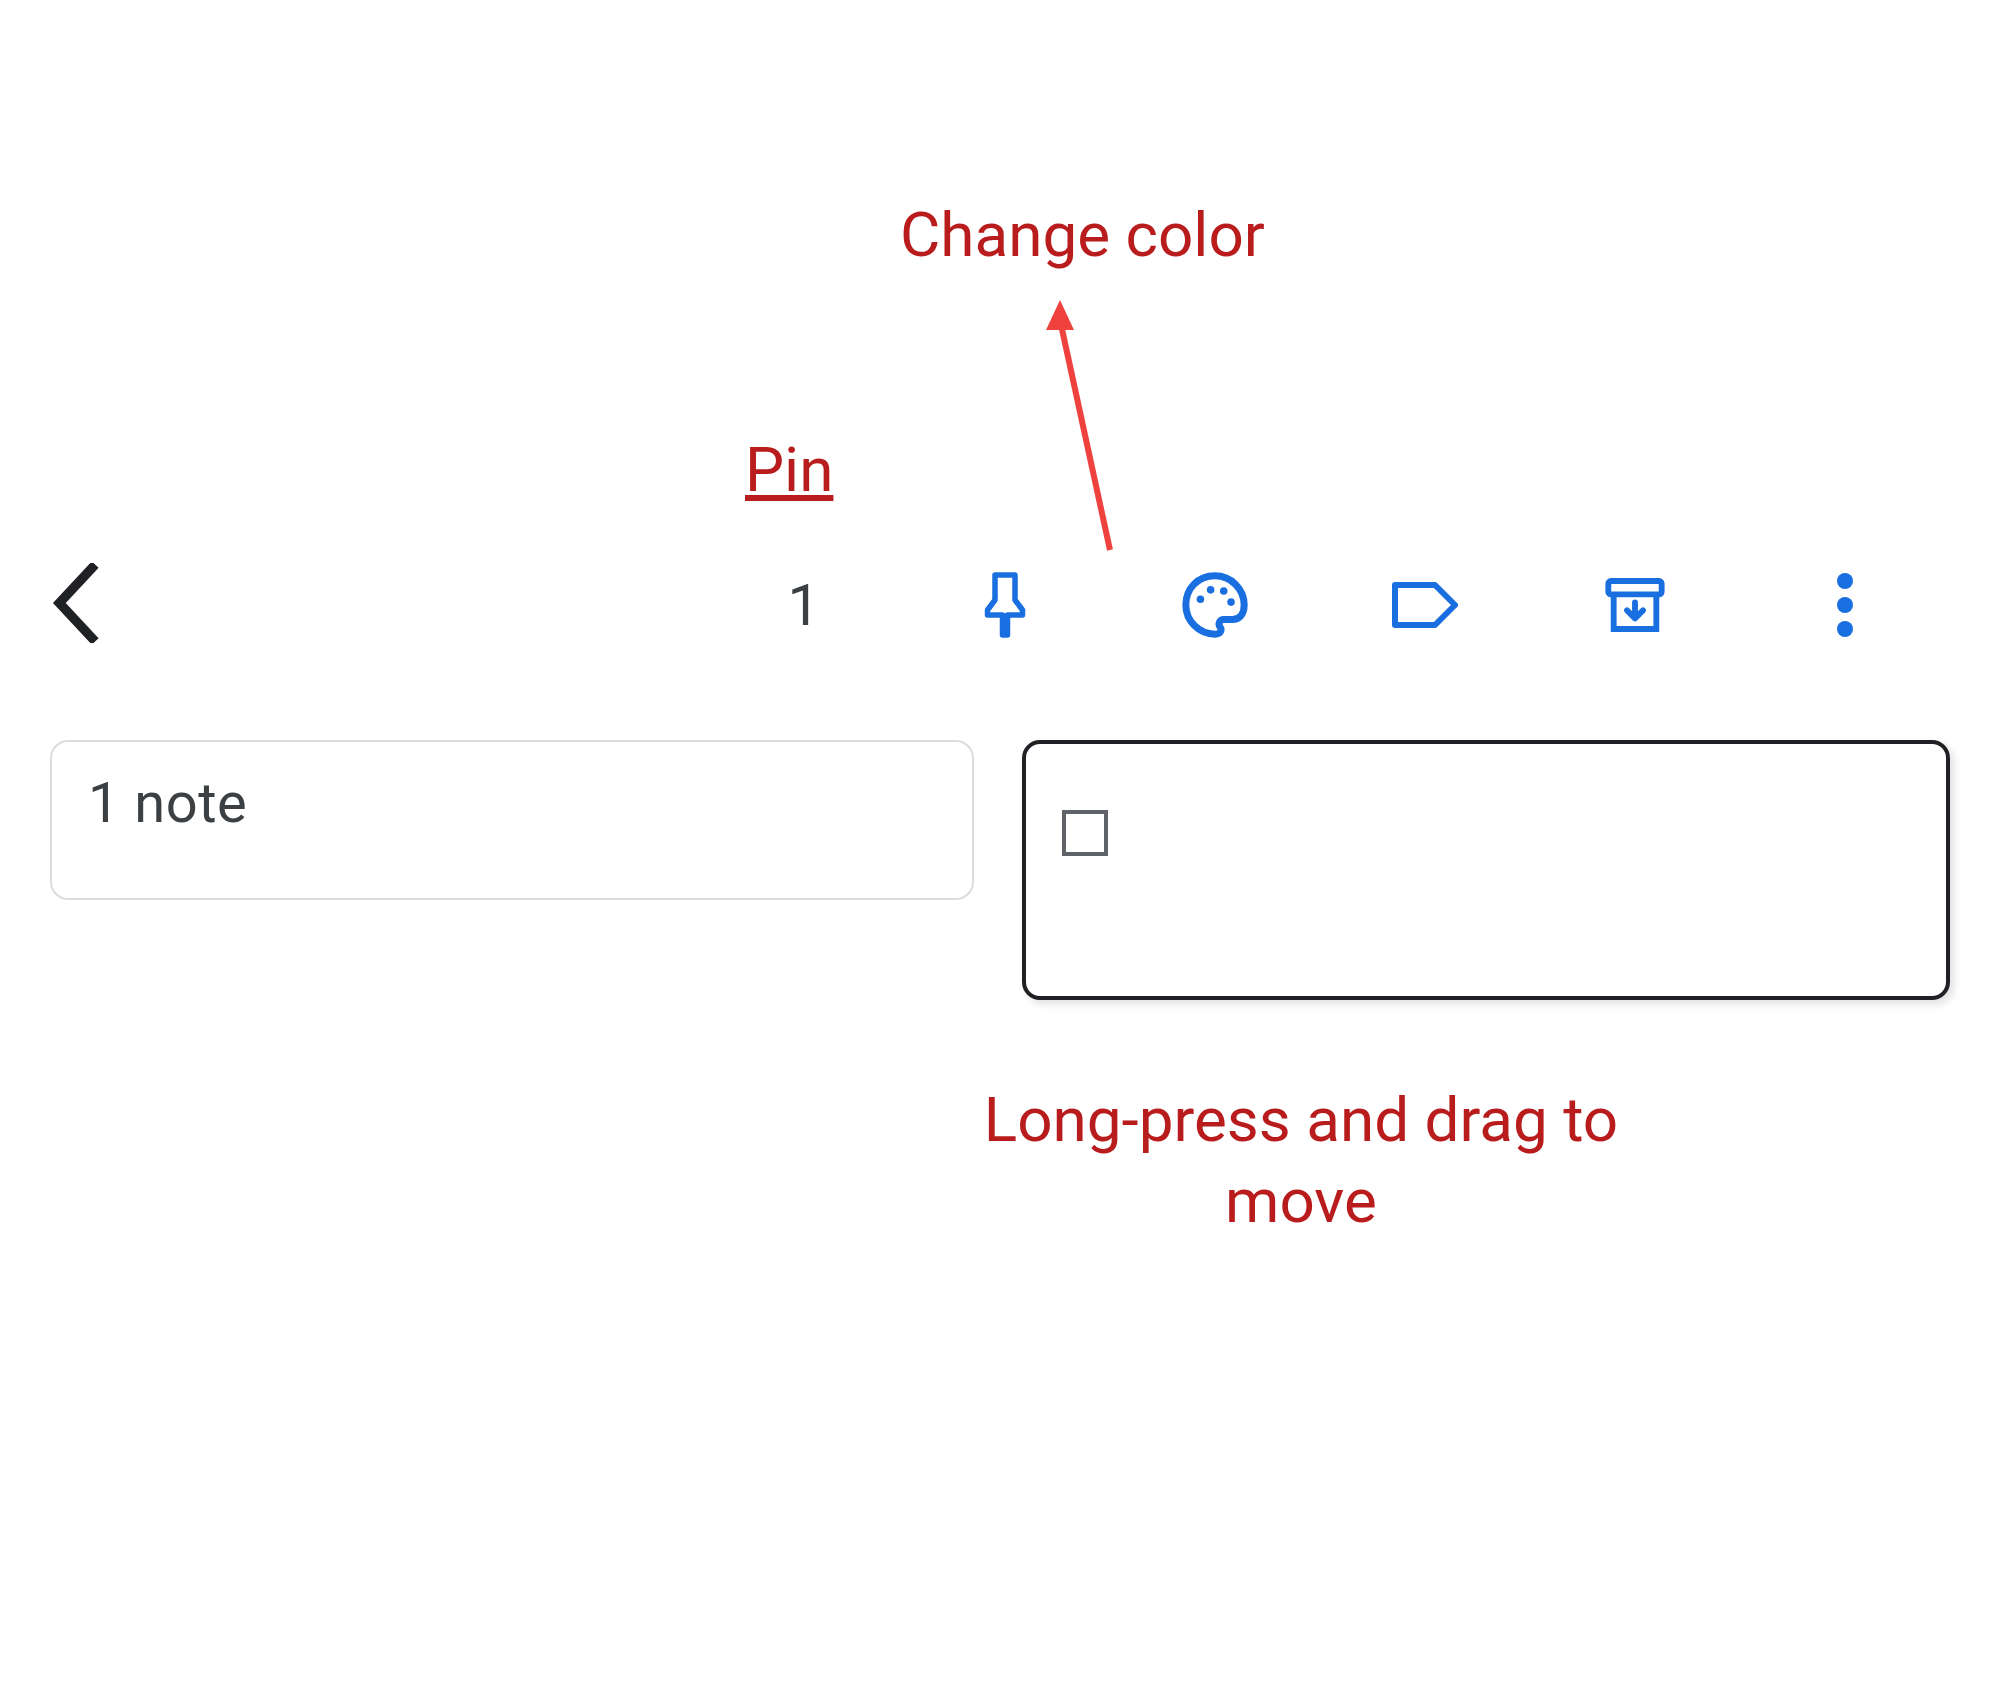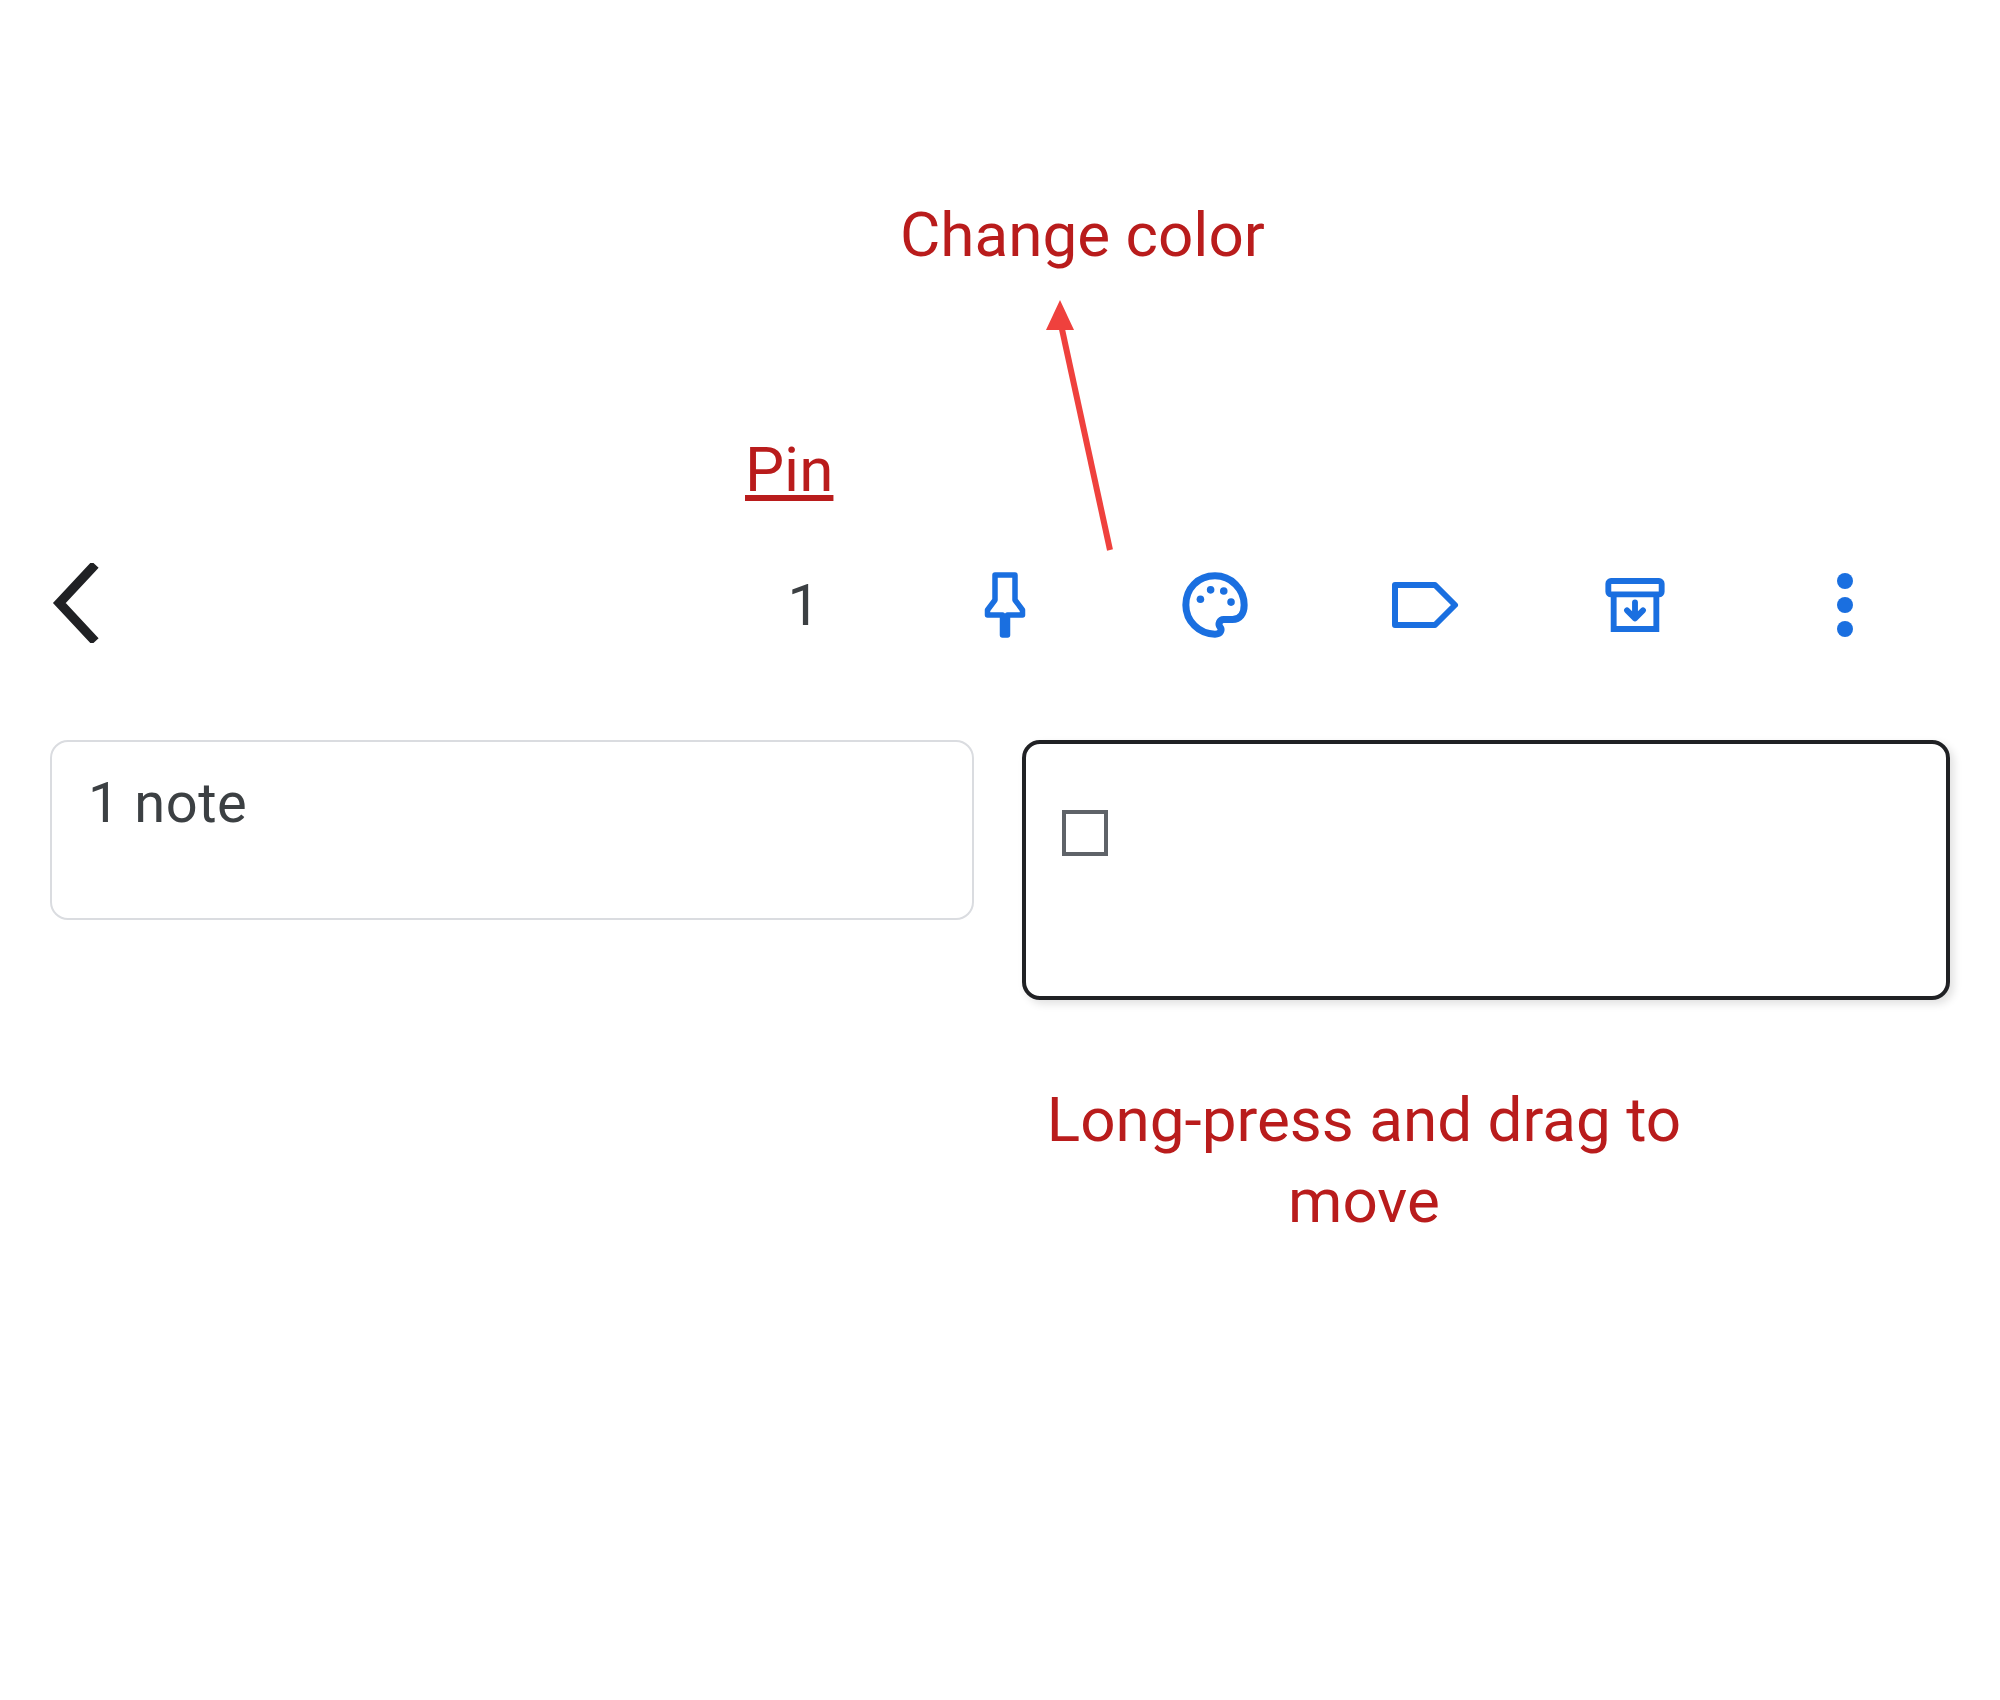--- a/index.html
+++ b/index.html
@@ -49,21 +49,21 @@
     gap: 48px;
   }
   .note-card {
     flex: 1 1 0;
     border-radius: 18px;
     padding: 28px 36px;
     cursor: pointer;
   }
   .note-card.unselected {
     border: 2px solid #dadce0;
-    height: 180px;
+    height: 160px;
   }
   .note-card.selected {
     border: 4px solid #202124;
     height: 260px;
     box-shadow: 4px 4px 8px rgba(0,0,0,0.12);
   }
   .note-title {
     font-size: 56px;
     color: #3c4043;
     font-weight: 400;
@@ -78,21 +78,21 @@
   .annotation {
     position: absolute;
     color: #b91c1c;
     font-size: 62px;
     font-weight: 400;
     text-align: center;
     line-height: 1.3;
   }
   .anno-pin { top: 430px; left: 745px; text-decoration: underline; }
   .anno-color { top: 195px; left: 900px; }
-  .anno-drag { top: 1080px; left: 984px; width: 760px; }
+  .anno-drag { top: 1080px; left: 921px; width: 760px; }
   .arrow-svg {
     position: absolute;
     top: 300px;
     left: 1010px;
   }
 </style>
 </head>
 <body>
 
 <div class="annotation anno-color">Change color</div>

